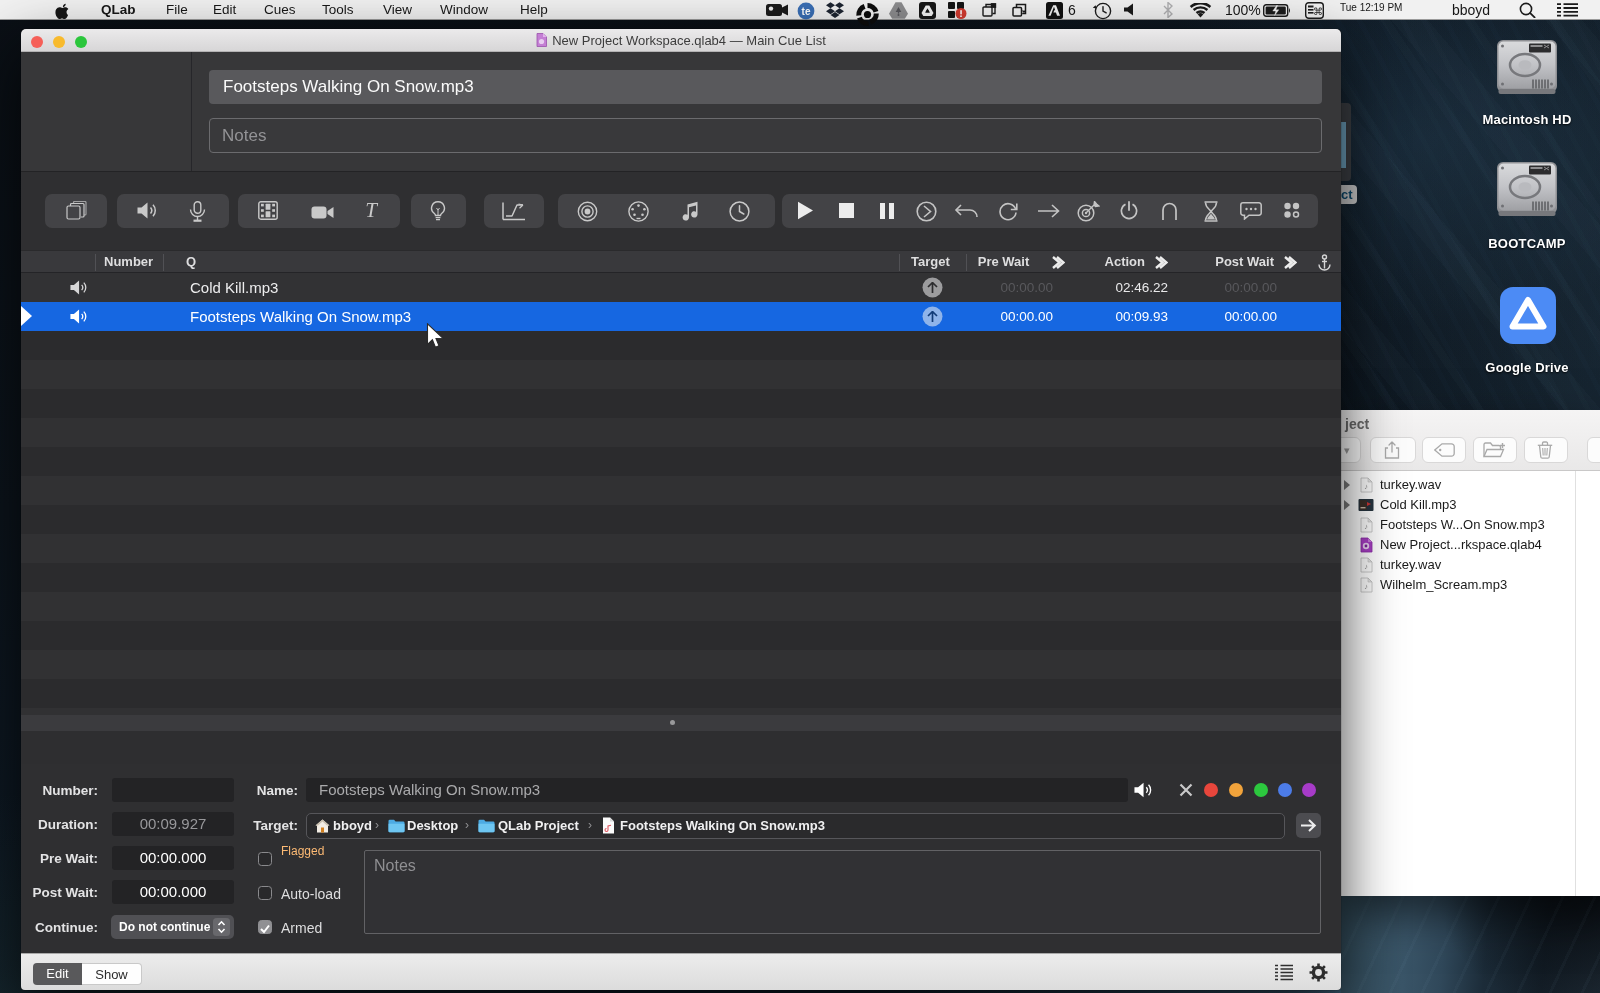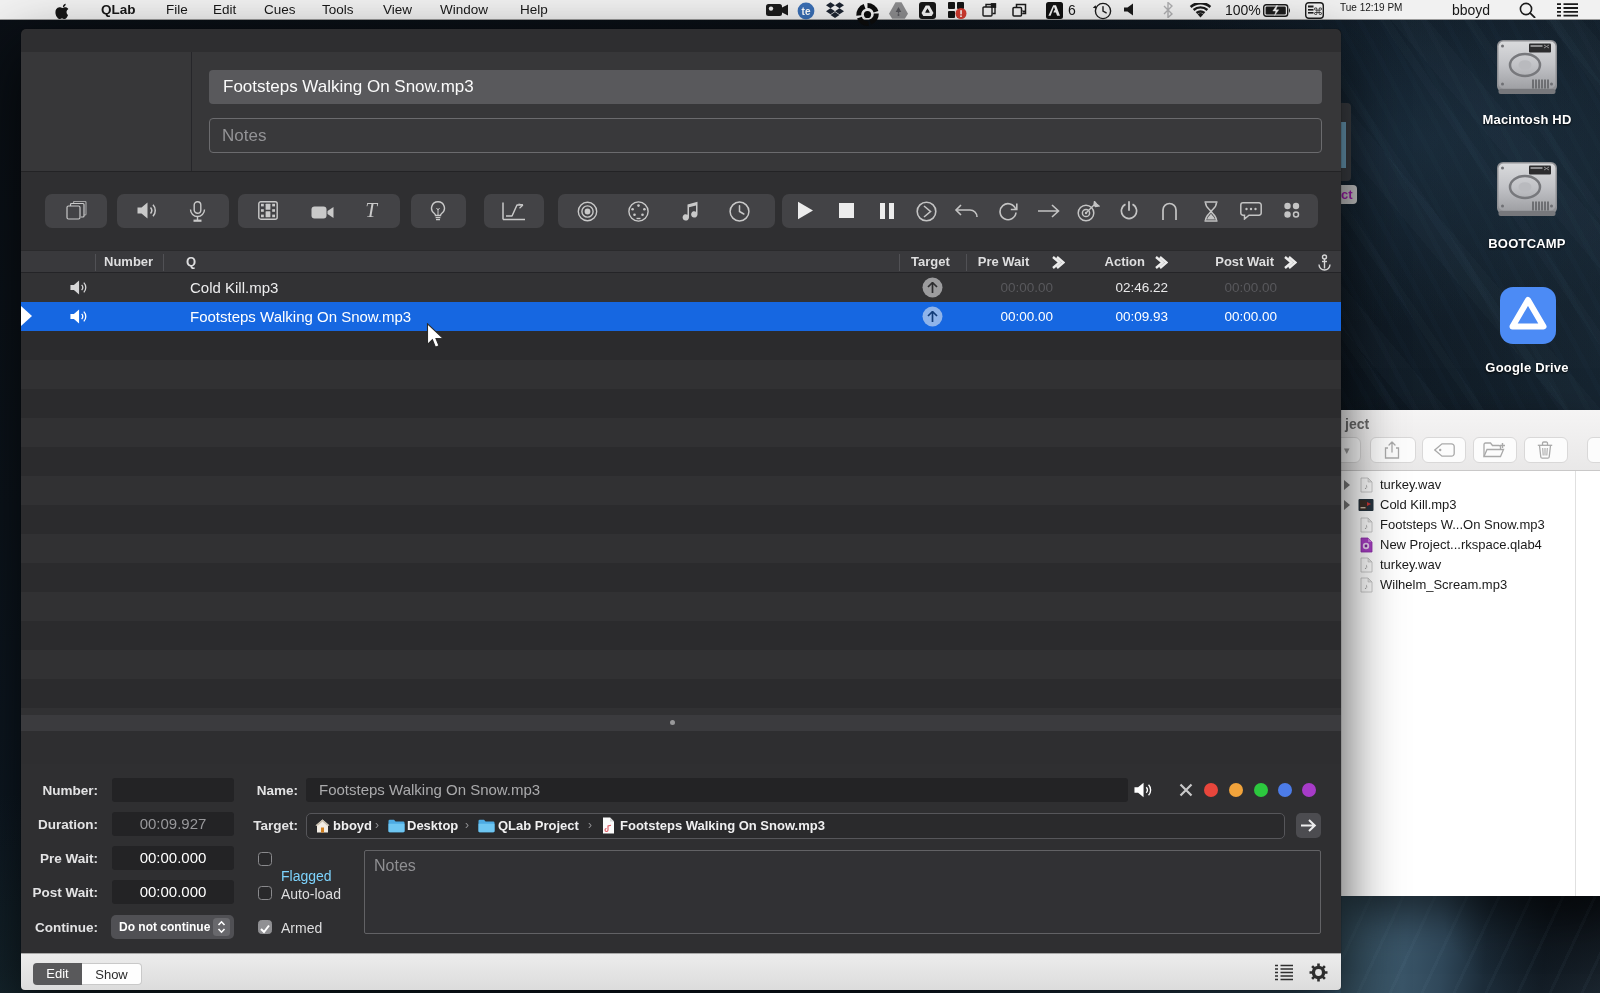--- a/index.html
+++ b/index.html
@@ -72,21 +72,21 @@
 <body>
 <div id="wall"></div>
 <div id="streaks"></div>
 <div class="abs" style="left:1341px; top:896px; width:259px; height:97px; background:
   repeating-linear-gradient(115deg, transparent 0 26px, rgba(150,190,215,0.04) 26px 29px),
   radial-gradient(230px 170px at 262px 0px, rgba(4,6,9,0.8), transparent 72%),
   linear-gradient(95deg, #35505f 0%, #3a5568 26%, #30485a 40%, #1c2c39 56%, #15202a 78%, #1f2b36 100%);"></div>
 
 <div class="abs" style="left:1341px; top:103px; width:10px; height:78px; background:#3c3f44; border-radius:0 4px 4px 0;"></div>
 <div class="abs" style="left:1341px; top:122px; width:5px; height:46px; background:#6fa3c0;"></div>
-<div class="abs" style="left:1341px; top:185px; width:16px; height:19px; background:#c9c9c9; border-radius:0 4px 4px 0; color:#a21caf; font-size:13px; font-weight:bold; line-height:19px;">ct</div>
+<div class="abs" style="left:1341px; top:185px; width:16px; height:19px; background:#c9c9c9; border-radius:0 4px 4px 0; color:#0c4a6e; font-size:13px; font-weight:bold; line-height:19px;">ct</div>
 
 <div id="finder">
   <div class="ftop"></div>
   <div class="ftitle">ject</div>
   <div class="fbtn" style="left:-14px; width:34px;"></div>
   <div class="fbtn" style="left:29px; width:46px;"></div>
   <div class="fbtn" style="left:81px; width:44px;"></div>
   <div class="fbtn" style="left:132px; width:44px;"></div>
   <div class="fbtn" style="left:183px; width:44px;"></div>
   <div class="fbtn" style="left:246px; width:30px;"></div>
@@ -371,20 +371,30 @@
       </svg></div>
   <div class="dlabel" style="left:1467px; top:236px;">BOOTCAMP</div>
   <div class="abs" style="left:1500px; top:287px;"><svg width="56" height="57" viewBox="0 0 56 57">
     <rect width="56" height="57" rx="13" fill="#4c8bf5"></rect>
     <path d="M28 13 L43.5 39.5 H12.5 Z" fill="none" stroke="#fff" stroke-width="6" stroke-linejoin="round"></path>
   </svg></div>
   <div class="dlabel" style="left:1467px; top:360px;">Google Drive</div>
 </div>
 
 <div id="qlab">
+  <div id="titlebar">
+    <div class="tl" style="left:9.5px; background:#f55f58;"></div>
+    <div class="tl" style="left:31.5px; background:#f8ba2d;"></div>
+    <div class="tl" style="left:53.5px; background:#2bc63c;"></div>
+    <div id="wtitle"><svg style="vertical-align:-2px;margin-right:5px;" width="11" height="14" viewBox="0 0 11 14">
+          <path d="M1 0.5 h6 l3.5 3.5 v9.5 H1 Z" fill="#c47fd4" stroke="#9952ab" stroke-width="0.8"></path>
+          <path d="M7 0.5 l3.5 3.5 H7 Z" fill="#e2b3ec"></path>
+          <circle cx="5.5" cy="8.5" r="2.6" fill="#e8cdf0"></circle>
+        </svg>New Project Workspace.qlab4 — Main Cue List</div>
+  </div>
   <div id="topbar"></div>
   <div id="gosep"></div>
   <div id="namefield">Footsteps Walking On Snow.mp3</div>
   <div id="notesfield">Notes</div>
   <div id="toolrow">
     <div class="tbtn" style="left:24px; width:62px;"></div>
     <div class="tbtn" style="left:96px; width:112px;"></div>
     <div class="tbtn" style="left:217px; width:162px;"></div>
     <div class="tbtn" style="left:390px; width:55px;"></div>
     <div class="tbtn" style="left:463px; width:60px;"></div>
@@ -673,21 +683,21 @@
           <path d="M1 0.5 h7 l4 4 v12 H1 Z" fill="#fbfbfb"></path>
           <path d="M8 0.5 l4 4 H8 Z" fill="#d8d8d8"></path>
           <path d="M4.5 11.5 a1.5 1.5 0 1 0 1.5 1.5 V9 l3-0.8" fill="none" stroke="#e0565f" stroke-width="1.1"></path>
         </svg>
       <div class="abs" style="left:313px; top:4px; color:#f0f0f1; font-size:13px; font-weight:bold;">Footsteps Walking On Snow.mp3</div>
     </div>
     <div class="abs" style="left:1275px; top:49px; width:25px; height:25px; background:#4c4c50; border-radius:5px;"><svg width="25" height="25" viewBox="0 0 25 25">
           <path d="M5 12.5 H18 M13 7 L18.8 12.5 L13 18" fill="none" stroke="#ededee" stroke-width="2"></path>
         </svg></div>
     <div class="cbox" style="left:237px; top:88px;"></div>
-    <div class="abs" style="left:260px; top:104px; color:#7dd3fc; font-size:14px;">Flagged</div>
+    <div class="abs" style="left:260px; top:80px; color:#fdba74; font-size:12px;">Flagged</div>
     <div class="cbox" style="left:237px; top:122px;"></div>
     <div class="abs" style="left:260px; top:122px; color:#dededf; font-size:14px;">Auto-load</div>
     <div class="cbox" style="left:237px; top:156px; background:#909093; border-color:#909093;"><svg width="12" height="12" viewBox="0 0 12 12">
           <path d="M2 6 L5 9 L10 2.5" fill="none" stroke="#fff" stroke-width="2"></path>
         </svg></div>
     <div class="abs" style="left:260px; top:156px; color:#dededf; font-size:14px;">Armed</div>
     <div class="abs" style="left:343px; top:86px; width:957px; height:84px; background:#313134; border:1px solid #626265; border-radius:2px; color:#8f8f92; font-size:16px; padding:6px 0 0 9px;">Notes</div>
   </div>
   <div id="bottombar">
     <div class="abs" style="left:12px; top:9px; width:49px; height:22px; background:#59595b; border-radius:4px 0 0 4px; color:#fff; font-size:13px; text-align:center; line-height:22px;">Edit</div>

